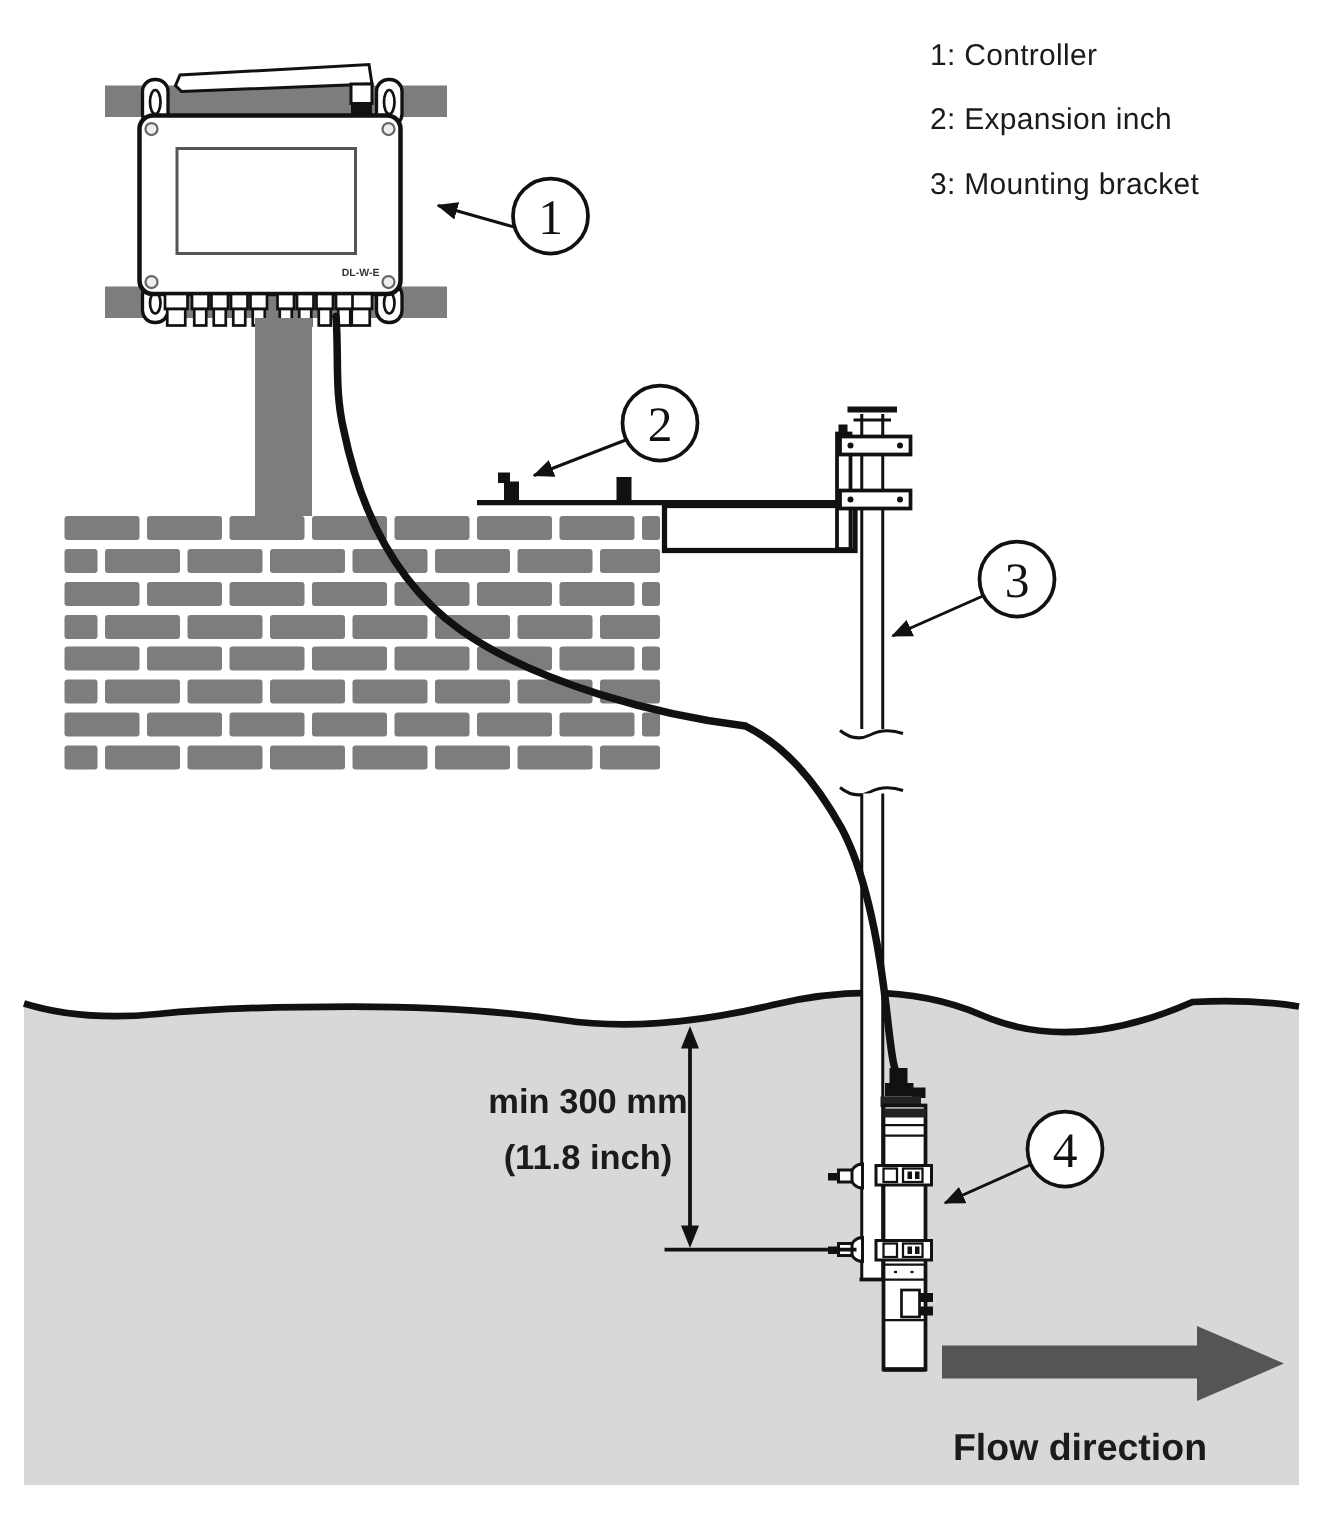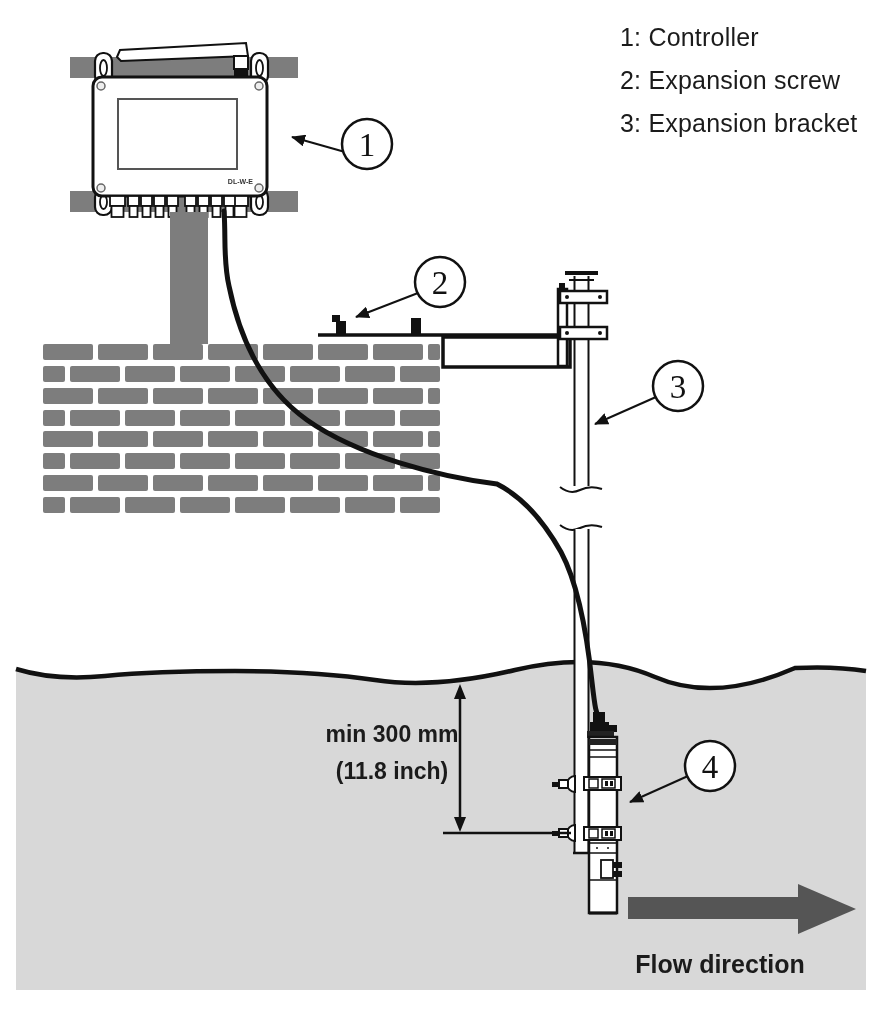--- a/index.html
+++ b/index.html
@@ -1,19 +1,19 @@
 <!DOCTYPE html>
 <html style="--metal-gray: #7d7d7d; --water-gray: #d8d8d8; --flow-arrow-gray: #555555; --line-black: #111111;"><head>
 <meta charset="utf-8">
 <style>
   html,body{margin:0;padding:0;background:#ffffff;}
   #stage{position:relative;width:893px;height:1024px;background:#fff;overflow:hidden;
          font-family:"Liberation Sans",sans-serif;}
   #diagram-svg{position:absolute;left:0;top:0;}
-  #legend{position:absolute;left:620px;top:16px;font-size:25px;line-height:43px;
+  #legend{position:absolute;left:620px;top:16px;font-size:20px;line-height:43px;
           color:#1b1b1b;letter-spacing:0.2px;}
   .legend-line{white-space:nowrap;}
   .dim-text{font-family:"Liberation Sans",sans-serif;font-weight:bold;font-size:23px;fill:#1b1b1b;}
   .flow-text{font-family:"Liberation Sans",sans-serif;font-weight:bold;font-size:25px;fill:#1b1b1b;}
   .callout-num{font-family:"Liberation Serif",serif;font-size:33px;fill:#111;}
   .model-text{font-family:"Liberation Sans",sans-serif;font-weight:bold;font-size:7px;fill:#333;}
   .ln{stroke:#111;fill:none;}
   .whitefill{fill:#fff;stroke:#111;}
 </style>
 </head>
@@ -290,17 +290,17 @@
   </g>
   <g>
     <line class="ln" stroke-width="2" x1="688" y1="776" x2="630" y2="802" marker-end="url(#arrow)"></line>
     <circle class="whitefill" cx="710" cy="766" r="25" stroke-width="2.5"></circle>
     <text class="callout-num" x="710" y="778" text-anchor="middle">4</text>
   </g>
 </svg>
 
 <div id="legend">
   <div class="legend-line">1: Controller</div>
-  <div class="legend-line">2: Expansion screw</div>
-  <div class="legend-line">3: Expansion bracket</div>
+  <div class="legend-line">2: Expansion inch</div>
+  <div class="legend-line">3: Mounting bracket</div>
 </div>
 
 </div>
 
 </body></html>

